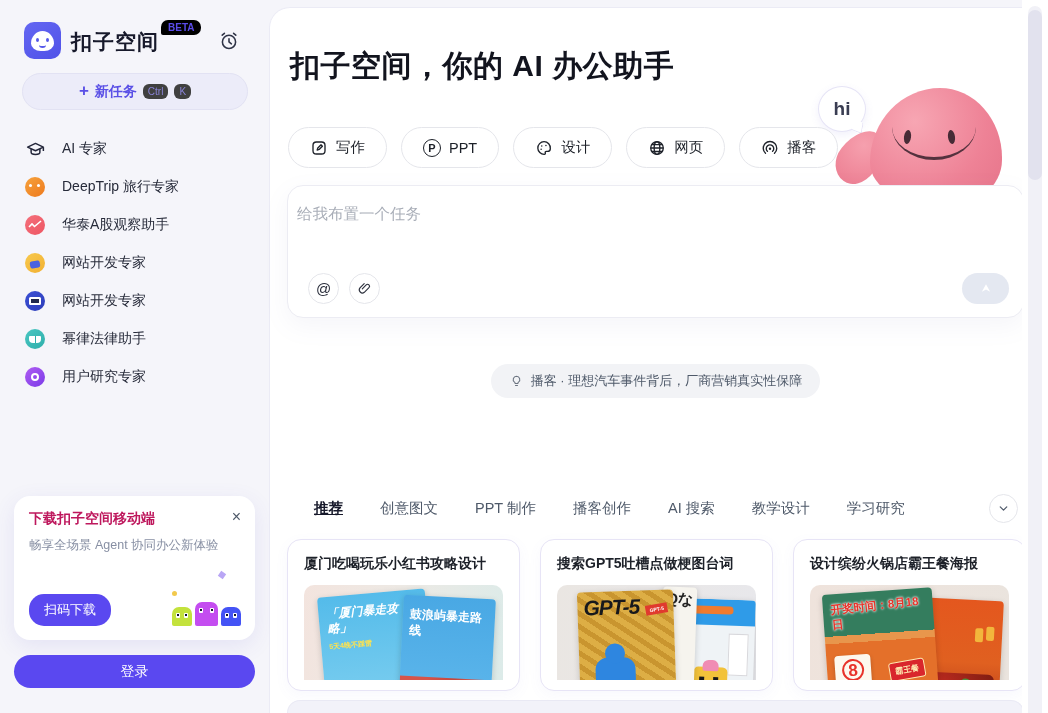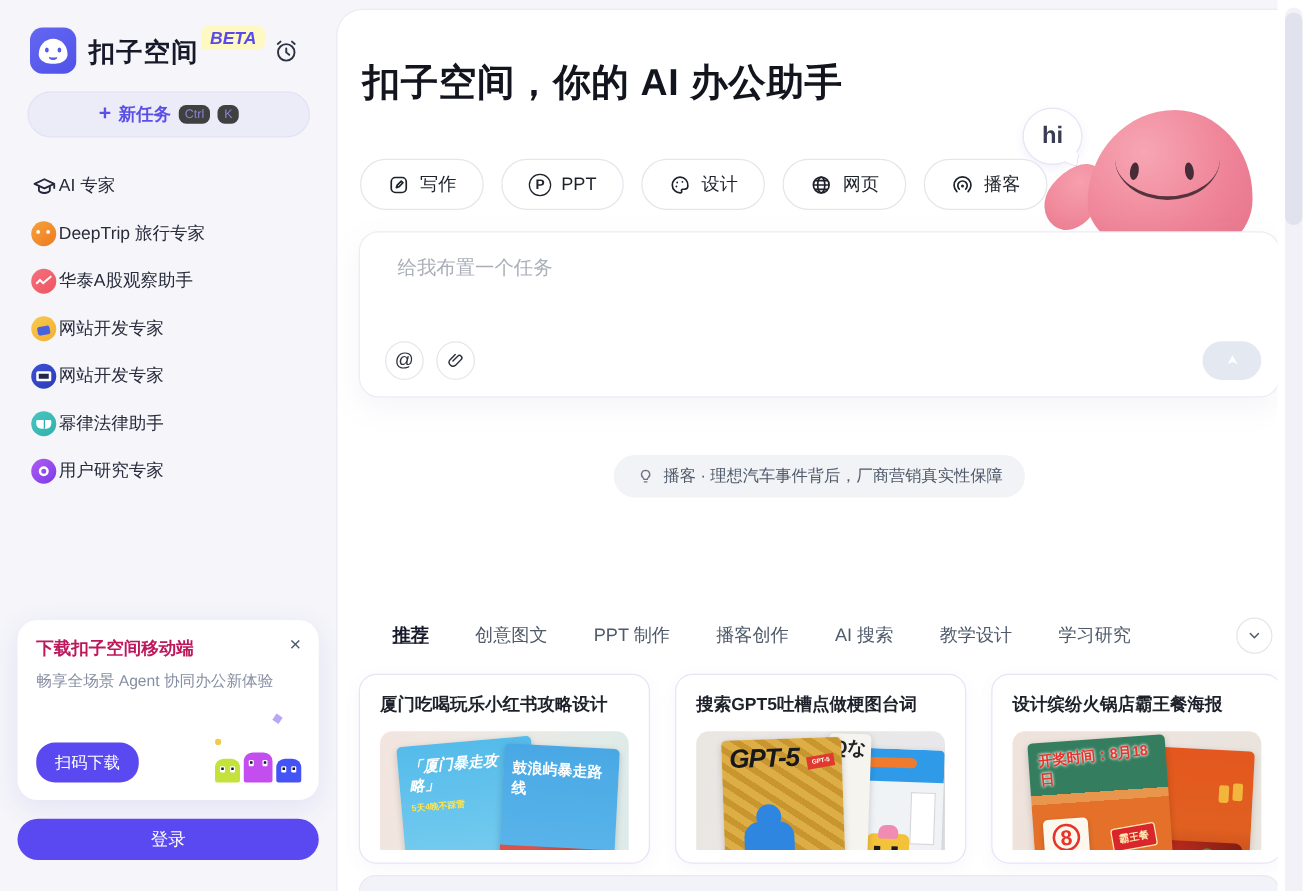--- a/index.html
+++ b/index.html
@@ -13,31 +13,31 @@
   .logo-row { position:absolute; left:24px; top:22px; display:flex; align-items:flex-start; }
   .logo-sq { width:37px; height:37px; border-radius:10px;
     background:linear-gradient(145deg,#6467F2,#5052E8); position:relative; flex:none; }
   .logo-face { position:absolute; left:7px; top:9px; width:23px; height:20px; background:#fff;
     border-radius:50% 50% 42% 42%/62% 62% 38% 38%; }
   .logo-face:before { content:""; position:absolute; left:5px; top:7px; width:3px; height:4px;
     background:#5558EA; border-radius:50%; box-shadow:10px 0 0 #5558EA; }
   .logo-face:after { content:""; position:absolute; left:8px; top:11px; width:7px; height:4px;
     border-bottom:2px solid #5558EA; border-radius:0 0 50% 50%; }
   .logo-title { font-size:21px; font-weight:800; color:#17192B; margin:6px 0 0 10px; letter-spacing:1px; }
-  .beta-badge { font-size:14px; font-weight:700; font-style:italic; color:#5A4BE8;
-    background:#fef9c3; border-radius:7px 7px 7px 2px; padding:2px 7px; margin:-2px 0 0 2px; }
+  .beta-badge { font-size:10px; font-weight:700; color:#5A4BE8;
+    background:#000000; border-radius:7px 7px 7px 2px; padding:2px 7px; margin:-2px 0 0 2px; }
   .alarm-btn { position:absolute; right:30px; top:30px; cursor:pointer; line-height:0; }
   .newtask-btn { position:absolute; left:22px; top:73px; width:226px; height:37px; border-radius:19px;
     background:#ECECF9; border:1px solid #E2E2F3; display:flex; align-items:center; justify-content:center;
     gap:6px; cursor:pointer; }
   .newtask-label { color:#5A50E6; font-size:14px; font-weight:600; }
   .newtask-plus { color:#5A50E6; font-size:17px; font-weight:600; margin-top:-2px; }
   .key-badge { background:#404040; color:#8A84D8; font-size:10px; border-radius:6px; padding:2px 5px; }
   .menu { position:absolute; left:24px; top:130px; right:16px; }
-  .menu-item { display:flex; align-items:center; gap:1px; height:38px; cursor:pointer; border-radius:10px; }
+  .menu-item { display:flex; align-items:center; gap:16px; height:38px; cursor:pointer; border-radius:10px; }
   .menu-item .mi-icon { width:22px; height:22px; flex:none; display:flex; align-items:center; justify-content:center; }
   .avatar-dot { width:20px; height:20px; border-radius:50%; position:relative; overflow:hidden; }
   .menu-item .mi-label { font-size:14px; color:#272B3A; }
   
   .dl-card { position:absolute; left:14px; top:496px; width:241px; height:144px; background:#fff;
     border-radius:16px; box-shadow:0 6px 22px rgba(80,70,200,.10); padding:14px 14px 12px 15px; }
   .dl-title-row { display:flex; justify-content:space-between; align-items:flex-start; }
   .dl-title { font-size:14px; font-weight:700; color:#be185d;text-align:center; }
   .dl-close { font-size:16px; color:#4E5969; cursor:pointer; line-height:14px; }
   .dl-desc { font-size:12.5px; color:#878FA3; line-height:1.55; margin-top:8px; width:200px; }
@@ -83,21 +83,21 @@
     transform:rotate(38deg); }
   
   .pill-row { position:absolute; left:18px; top:119px; display:flex; gap:14px; z-index:2; }
   .pill { height:41px; border:1px solid #E5E6EB; border-radius:21px; background:#fff; display:flex;
     align-items:center; gap:8px; padding:0 21px; font-size:14.5px; color:#1D2129; cursor:pointer; }
   .pill .p-circ { width:18px; height:18px; border:1.6px solid #1D2129; border-radius:50%; display:flex;
     align-items:center; justify-content:center; font-size:11px; font-weight:700; }
   
   .input-card { position:absolute; left:17px; top:177px; width:737px; height:133px; background:#fff;
     border:1px solid #ECECF3; border-radius:16px; box-shadow:0 8px 24px rgba(130,130,180,.08); z-index:2; }
-  .task-textarea { position:absolute; left:30px; top:18px; width:650px; height:60px; border:none; outline:none;
+  .task-textarea { position:absolute; left:9px; top:18px; width:650px; height:60px; border:none; outline:none;
     resize:none; font-family:inherit; font-size:15.5px; color:#1D2129; background:transparent; }
   .task-textarea::placeholder { color:#A9AEB8; }
   .tool-row { position:absolute; left:20px; bottom:13px; display:flex; gap:10px; }
   .tool-btn { width:31px; height:31px; border-radius:50%; border:1px solid #E5E6EB; background:#fff;
     display:flex; align-items:center; justify-content:center; cursor:pointer; font-size:15px; color:#2B2F3C; }
   .send-btn { position:absolute; right:14px; bottom:13px; width:47px; height:31px; border:none;
     border-radius:16px; background:#E4E8F1; cursor:pointer; display:flex; align-items:center; justify-content:center; }
   
   .sugg-wrap { position:absolute; left:17px; top:356px; width:737px; display:flex; justify-content:center; z-index:2; }
   .sugg-pill { background:#F2F3F6; border-radius:17px; height:34px; display:flex; align-items:center; gap:7px;

